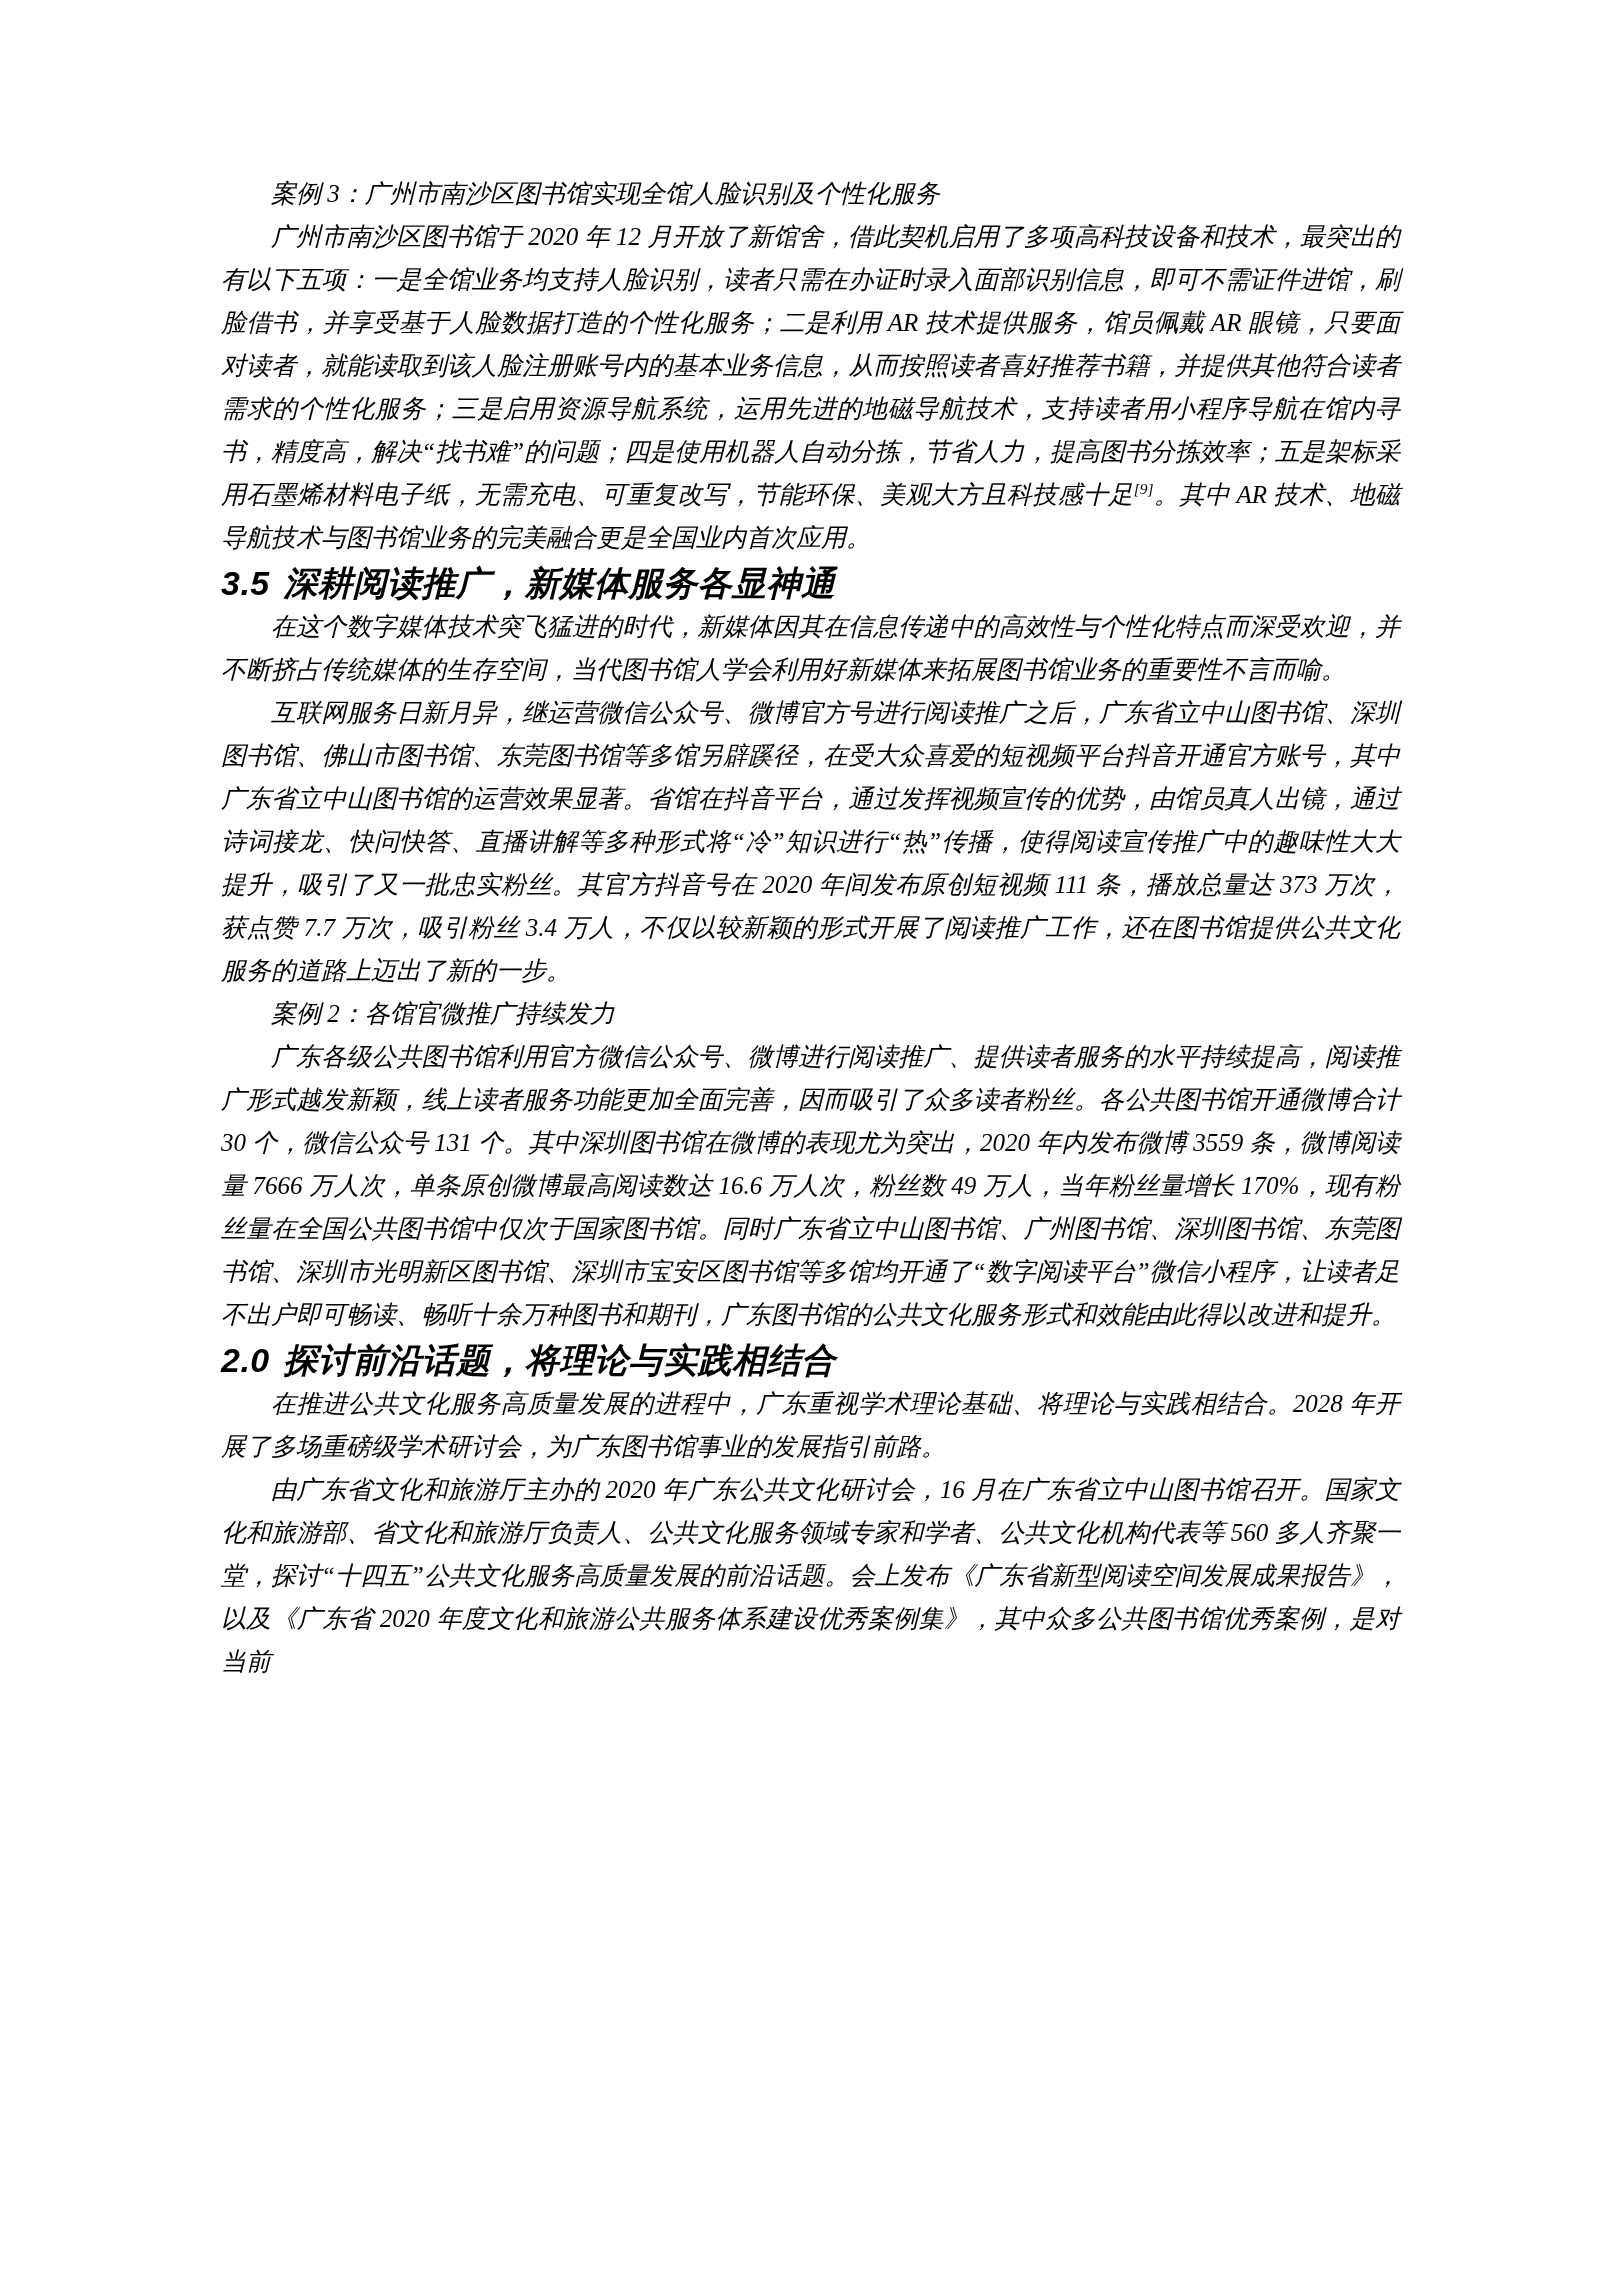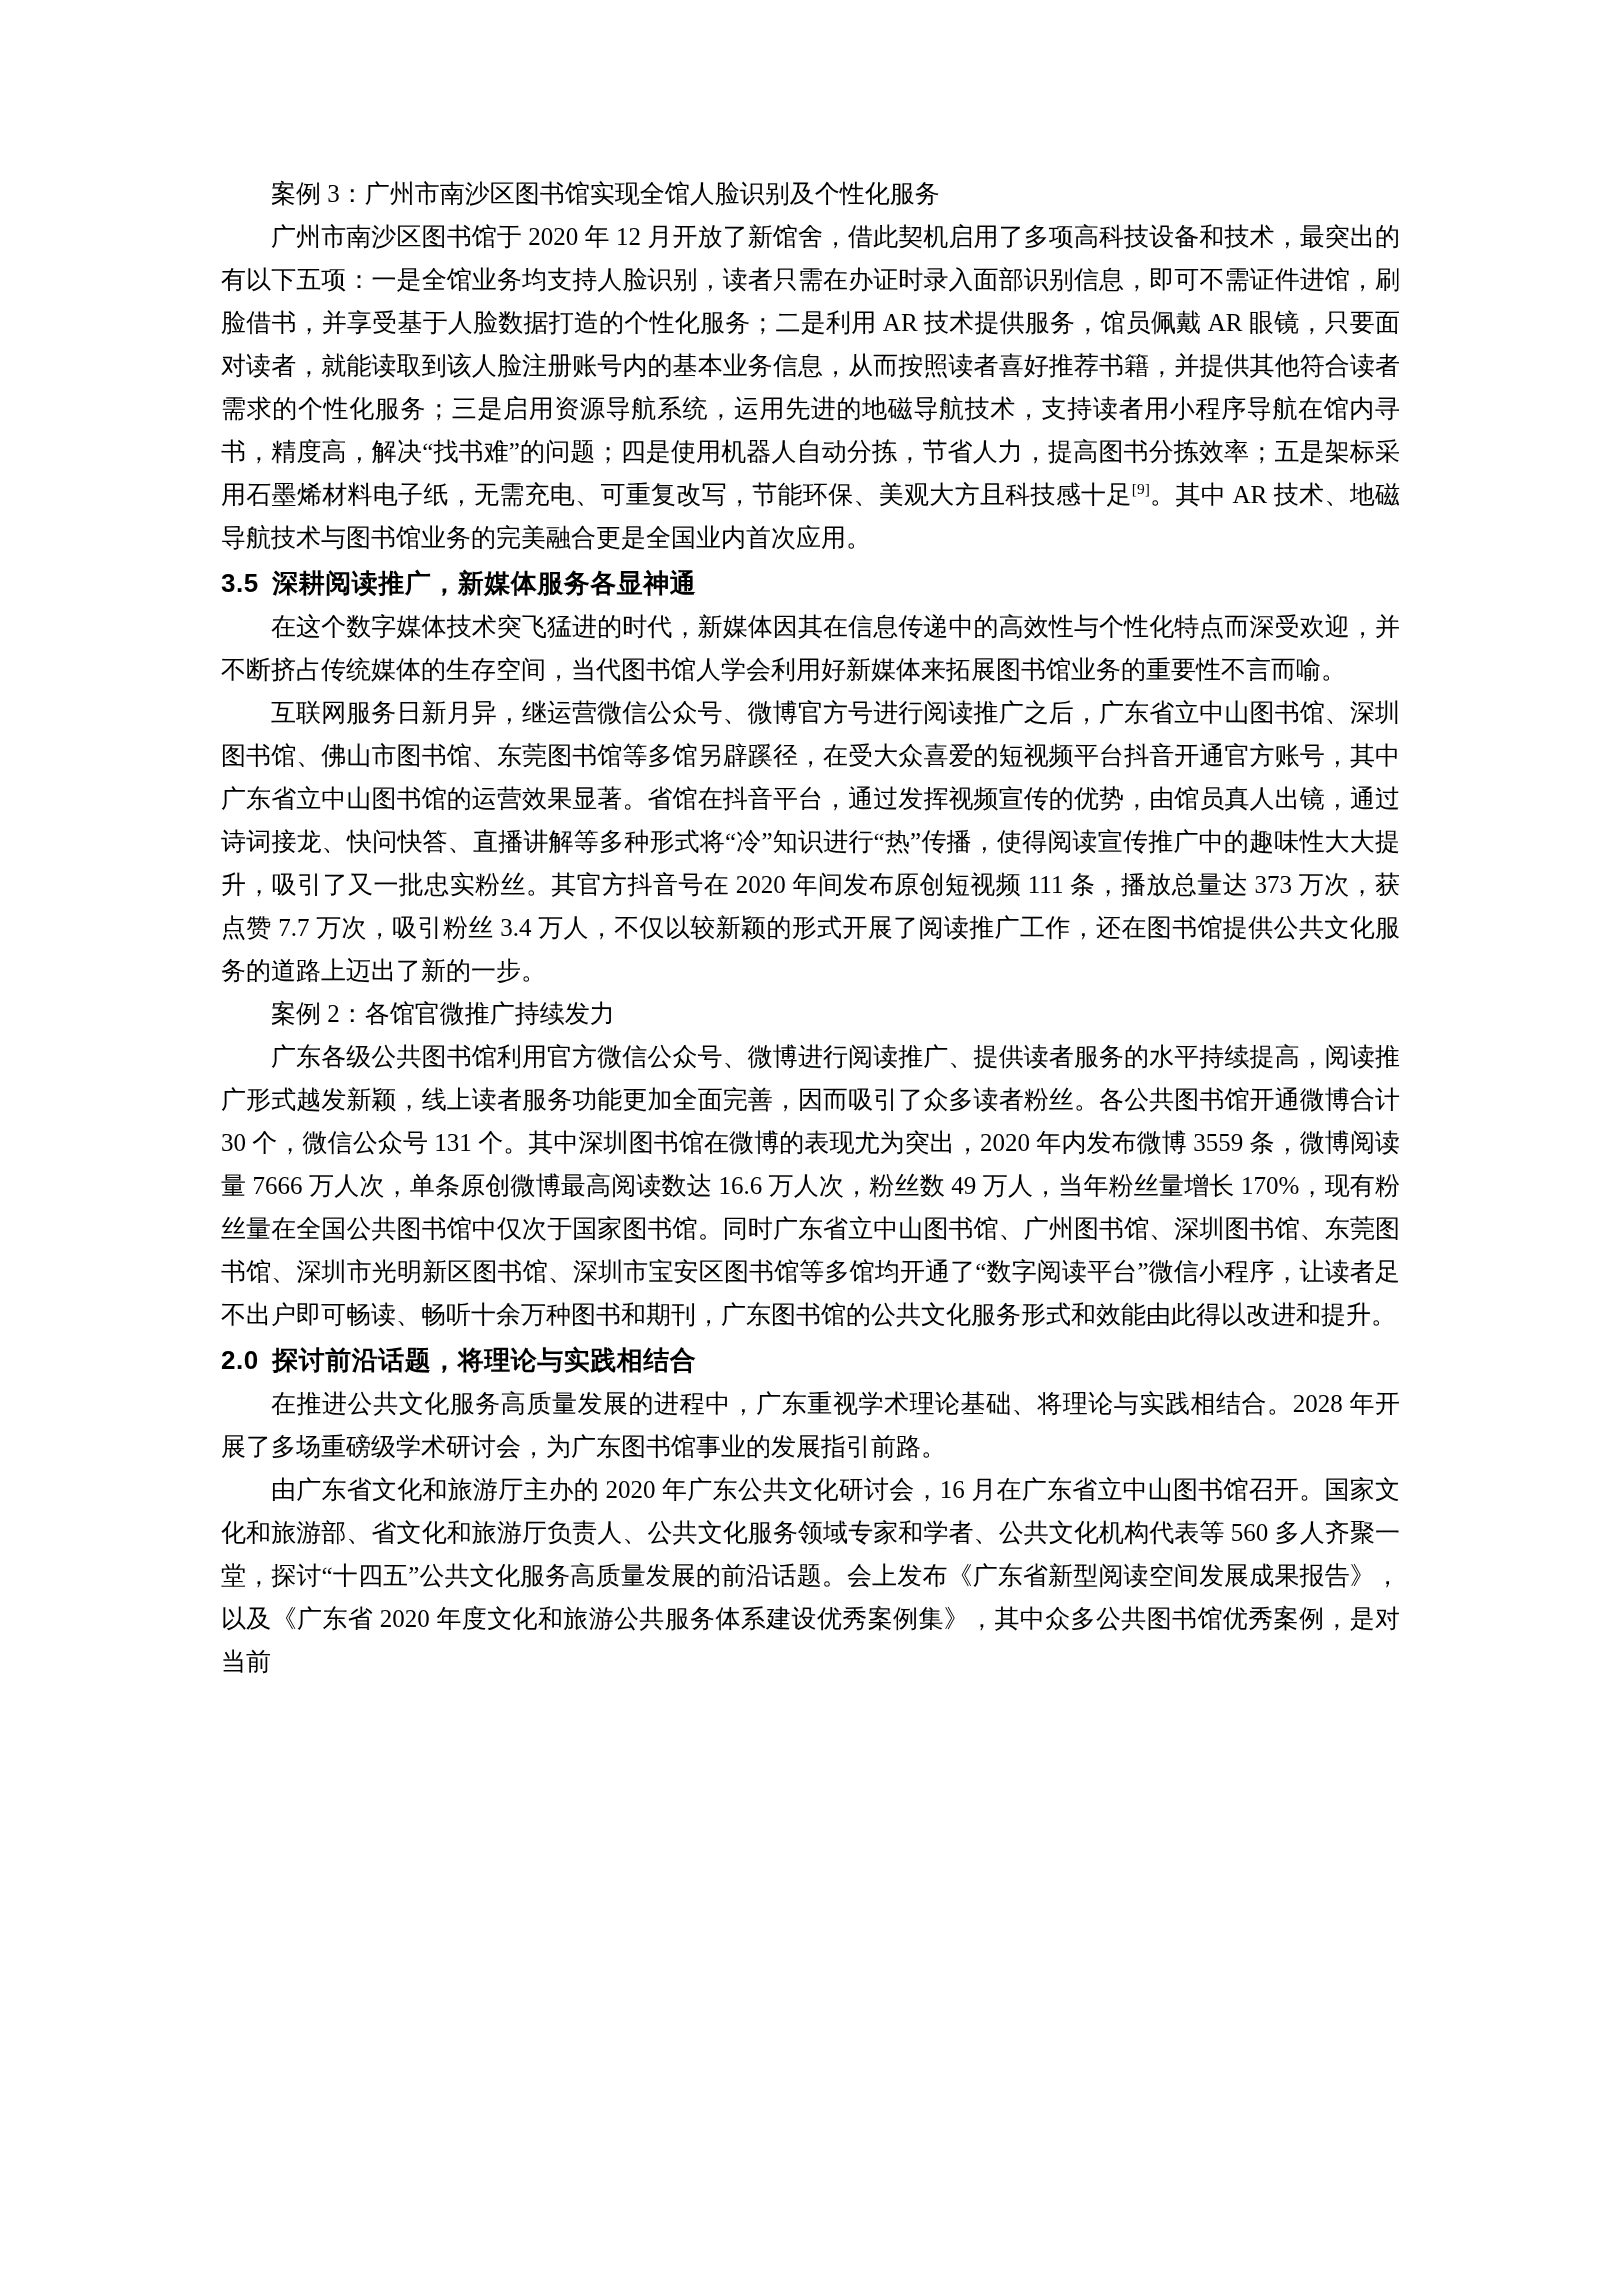--- a/index.html
+++ b/index.html
@@ -23,31 +23,32 @@
   }
   .doc-body {
     font-size: 25px;
     line-height: 43px;
     text-align: justify;
     text-justify: inter-ideograph;
   }
   p {
     margin: 0;
     padding: 0;
+    font-style: italic;
   }
   .para {
     text-indent: 2em;
   }
   .case-title {
     text-indent: 2em;
   }
   .heading {
     font-family: "Liberation Sans", "DejaVu Sans", sans-serif;
     font-weight: bold;
-    font-size: 26px;
+    font-size: 34px;
     line-height: 44px;
     margin: 2px 0 0 0;
     text-indent: 0;
     letter-spacing: 0.5px;
   }
   .heading .num {
     margin-right: 13.7px;
   }
   sup {
     font-size: 0.62em;

